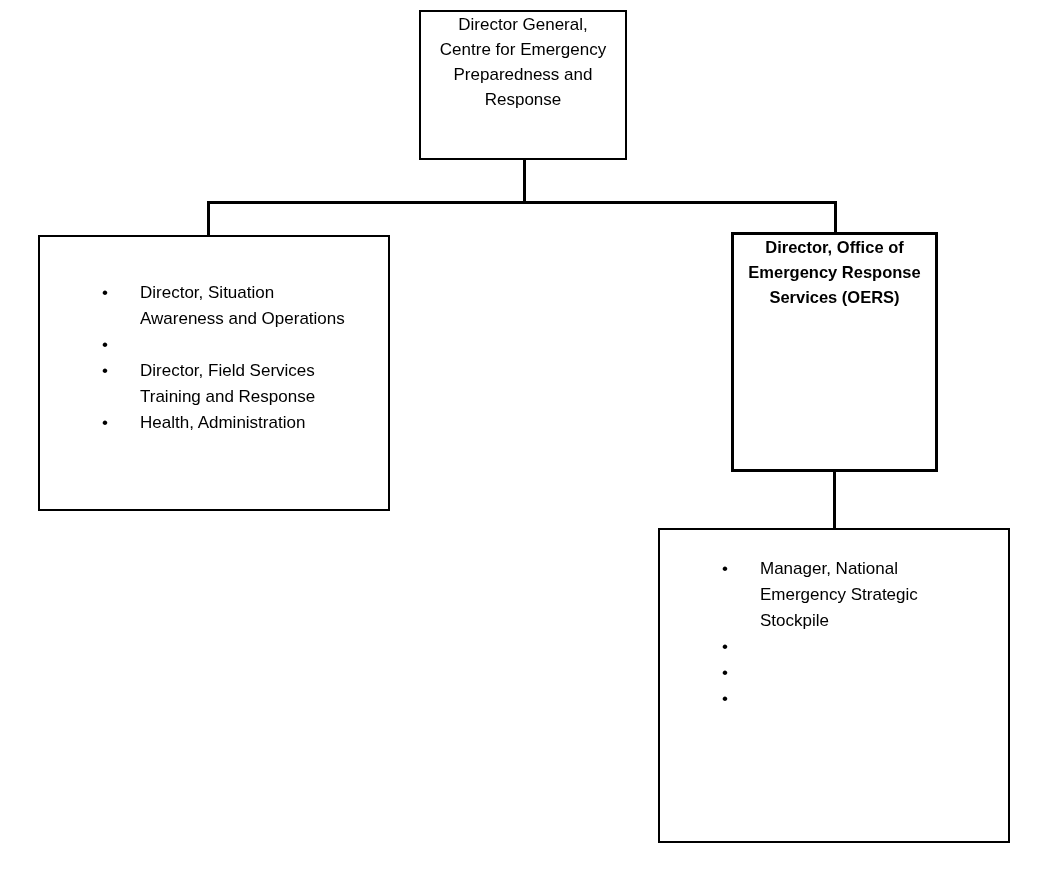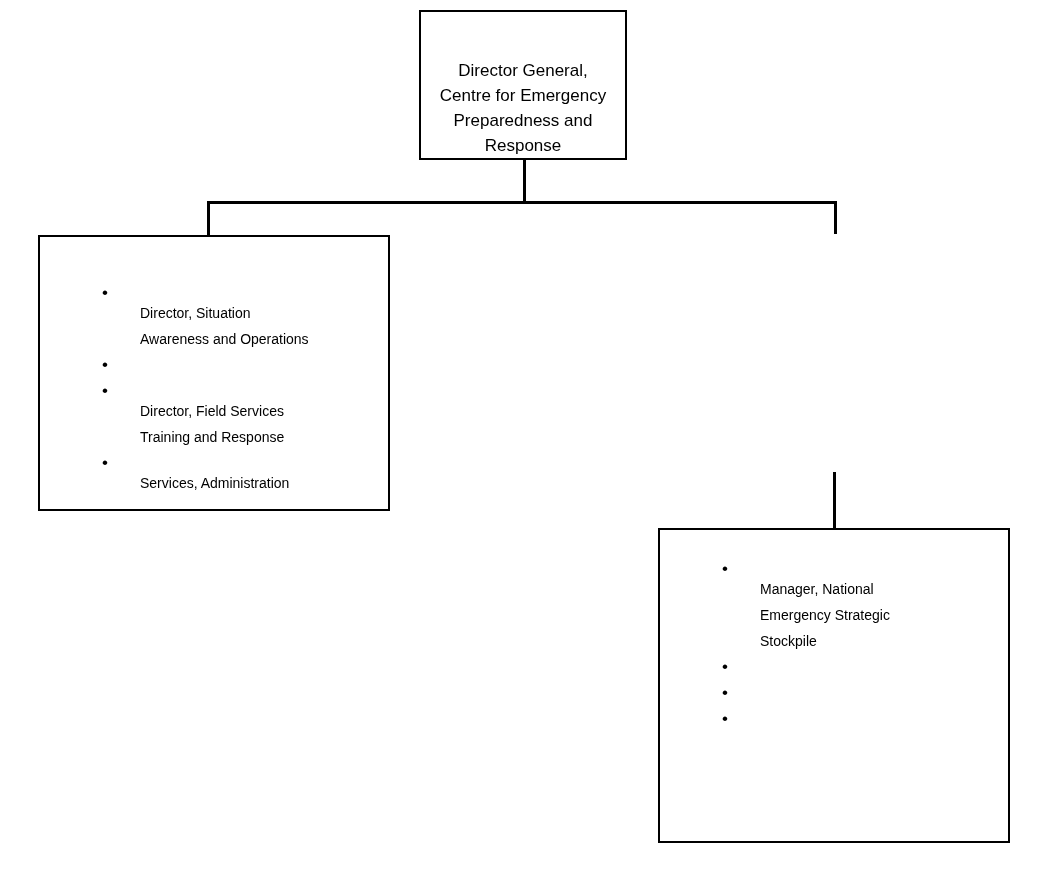--- a/index.html
+++ b/index.html
@@ -25,21 +25,21 @@
     background: #ffffff;
     border: 2px solid #000000;
   }
   .org-box.thick {
     border-width: 3px;
   }
 
   
   .box-title {
     display: flex;
-    align-items: flex-end;
+    align-items: flex-start;
     justify-content: center;
     text-align: center;
   }
   .box-title .title-text {
     font-size: 17px;
     line-height: 25px;
     padding: 0 10px;
   }
   .box-title .title-text.bold {
     font-weight: bold;
@@ -62,24 +62,23 @@
   }
   .bullet-marker {
     flex: 0 0 auto;
     width: 38px;
     font-size: 17px;
     line-height: 26px;
     text-align: left;
   }
   .bullet-text {
     flex: 1 1 auto;
-    font-size: 14px;
+    font-size: 17px;
     line-height: 26px;
     white-space: pre-line;
-    margin-top: 20px;
   }
 
   
   .connector {
     position: absolute;
     background: #000000;
   }
   .connector.v { width: 3px; }
   .connector.h { height: 3px; }
 </style>
@@ -114,25 +113,31 @@
       <li class="bullet-row">
         <span class="bullet-marker">•</span>
       </li>
       <li class="bullet-row">
         <span class="bullet-marker">•</span>
         <span class="bullet-text">Director, Field Services
 Training and Response</span>
       </li>
       <li class="bullet-row">
         <span class="bullet-marker">•</span>
-        <span class="bullet-text">Services, Administration</span>
+        <span class="bullet-text">Health, Administration</span>
       </li>
     </ul>
   </div>
 
+  <div class="org-box thick box-title" style="left:731px; top:232px; width:207px; height:240px;">
+    <div class="title-text bold">Director, Office of
+Emergency
+Response Services
+(OERS)</div>
+  </div>
 
   <div class="connector v" style="left:833px; top:472px; width:3px; height:57px;"></div>
 
   <div class="org-box" style="left:658px; top:528px; width:352px; height:315px;">
     <ul class="bullet-list" style="left:62px; top:26px; width:278px;">
       <li class="bullet-row">
         <span class="bullet-marker">•</span>
         <span class="bullet-text">Manager, National
 Emergency Strategic
 Stockpile</span>

